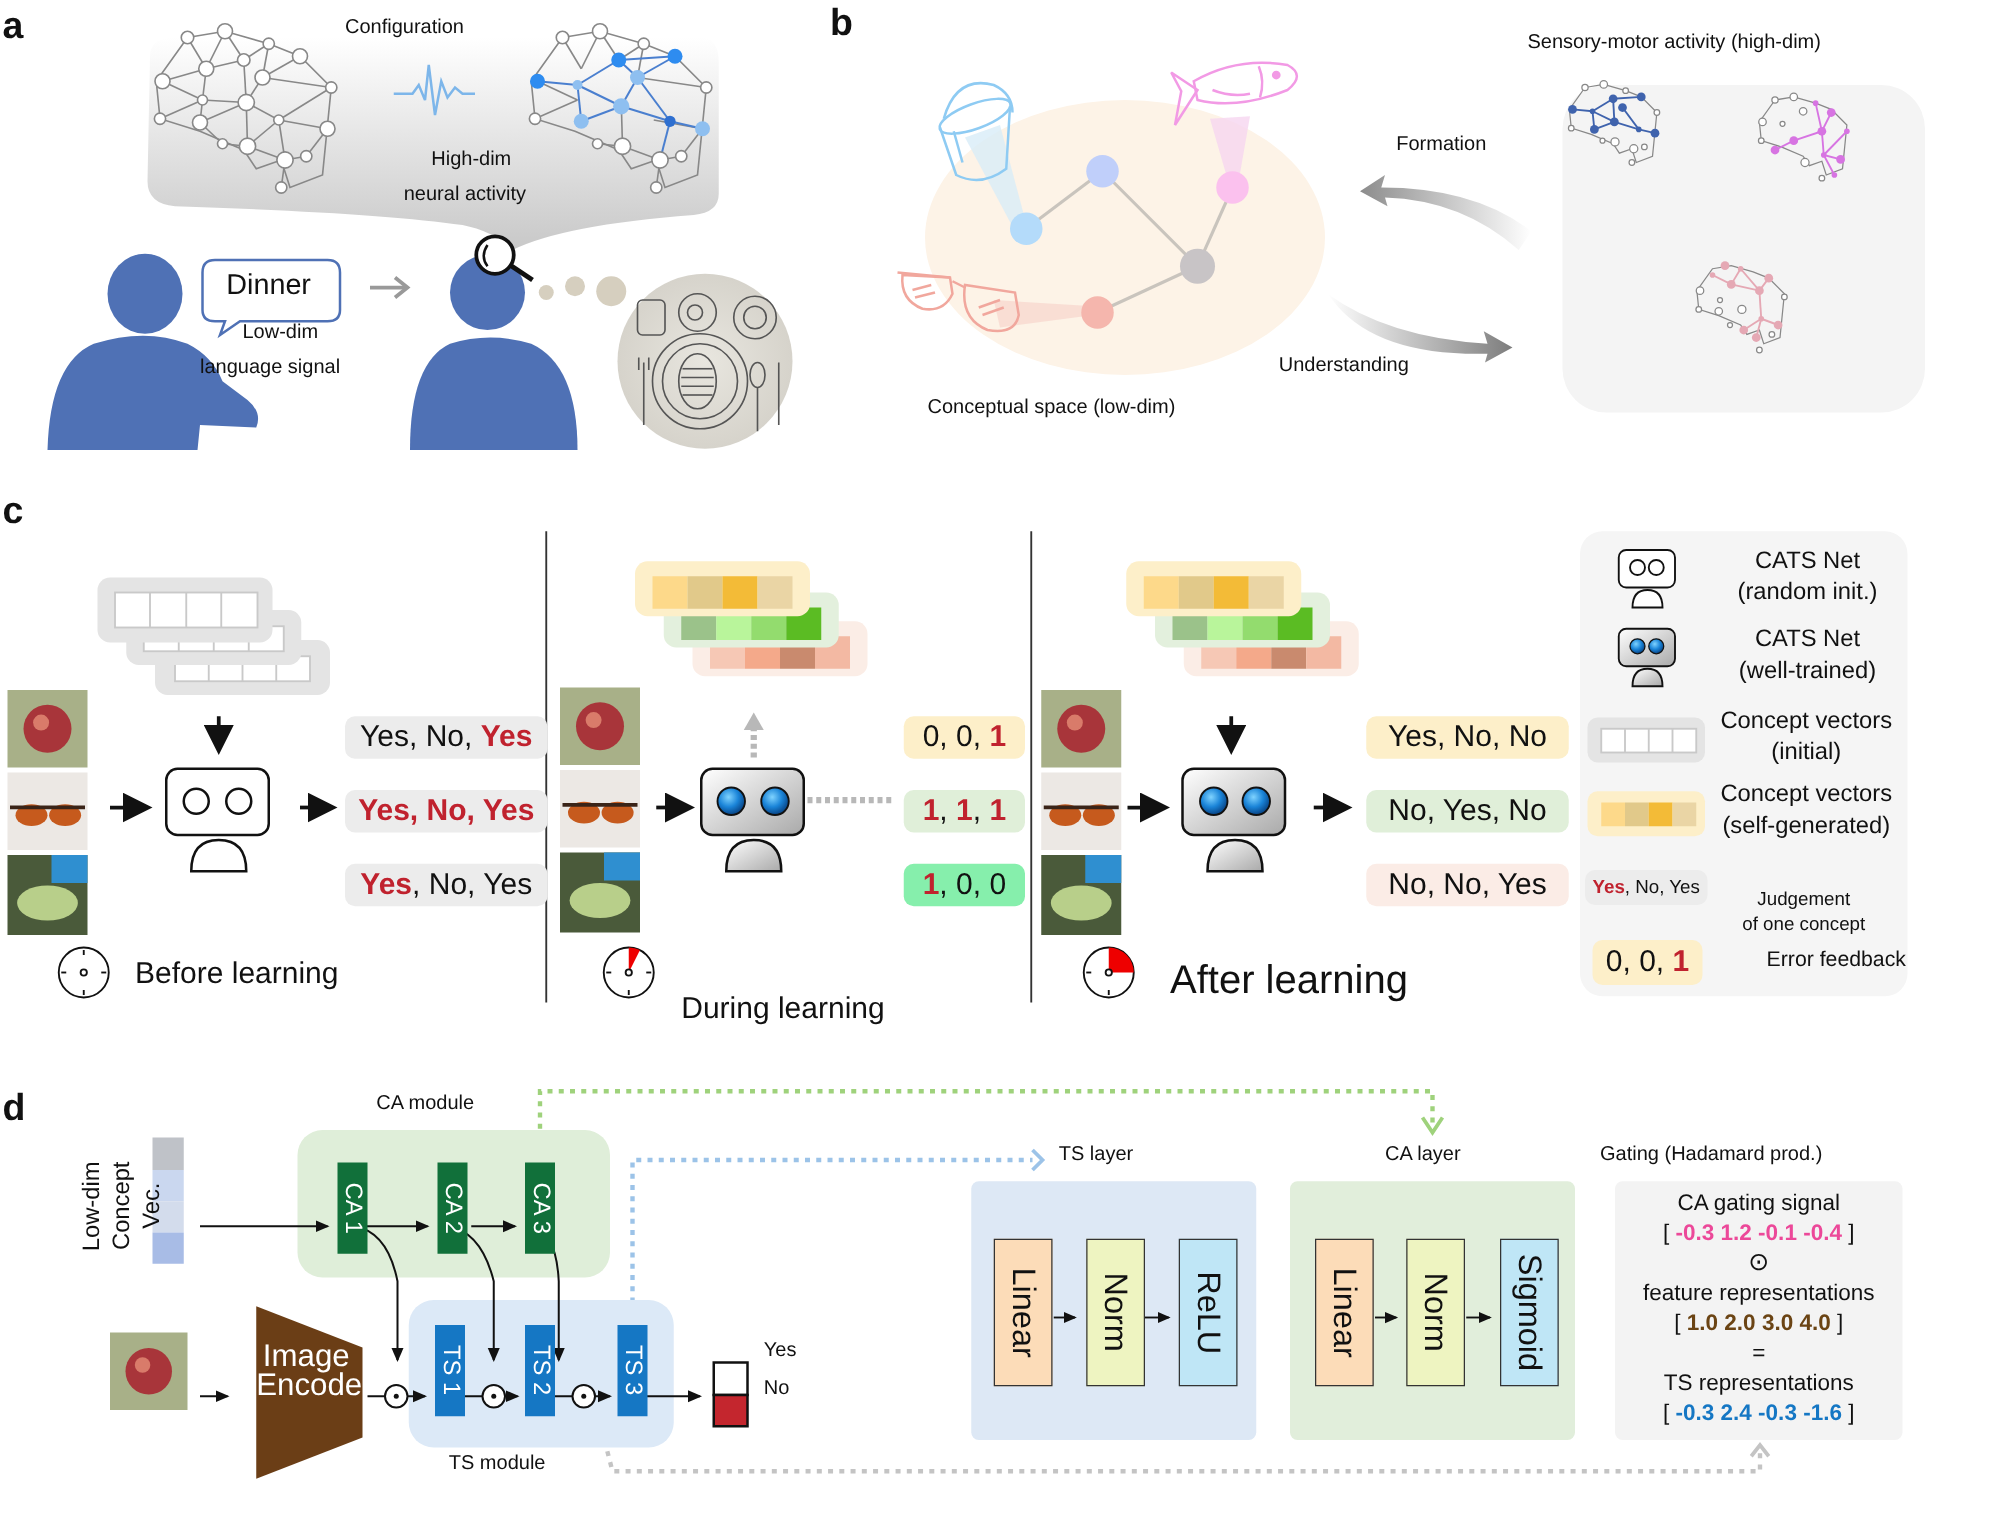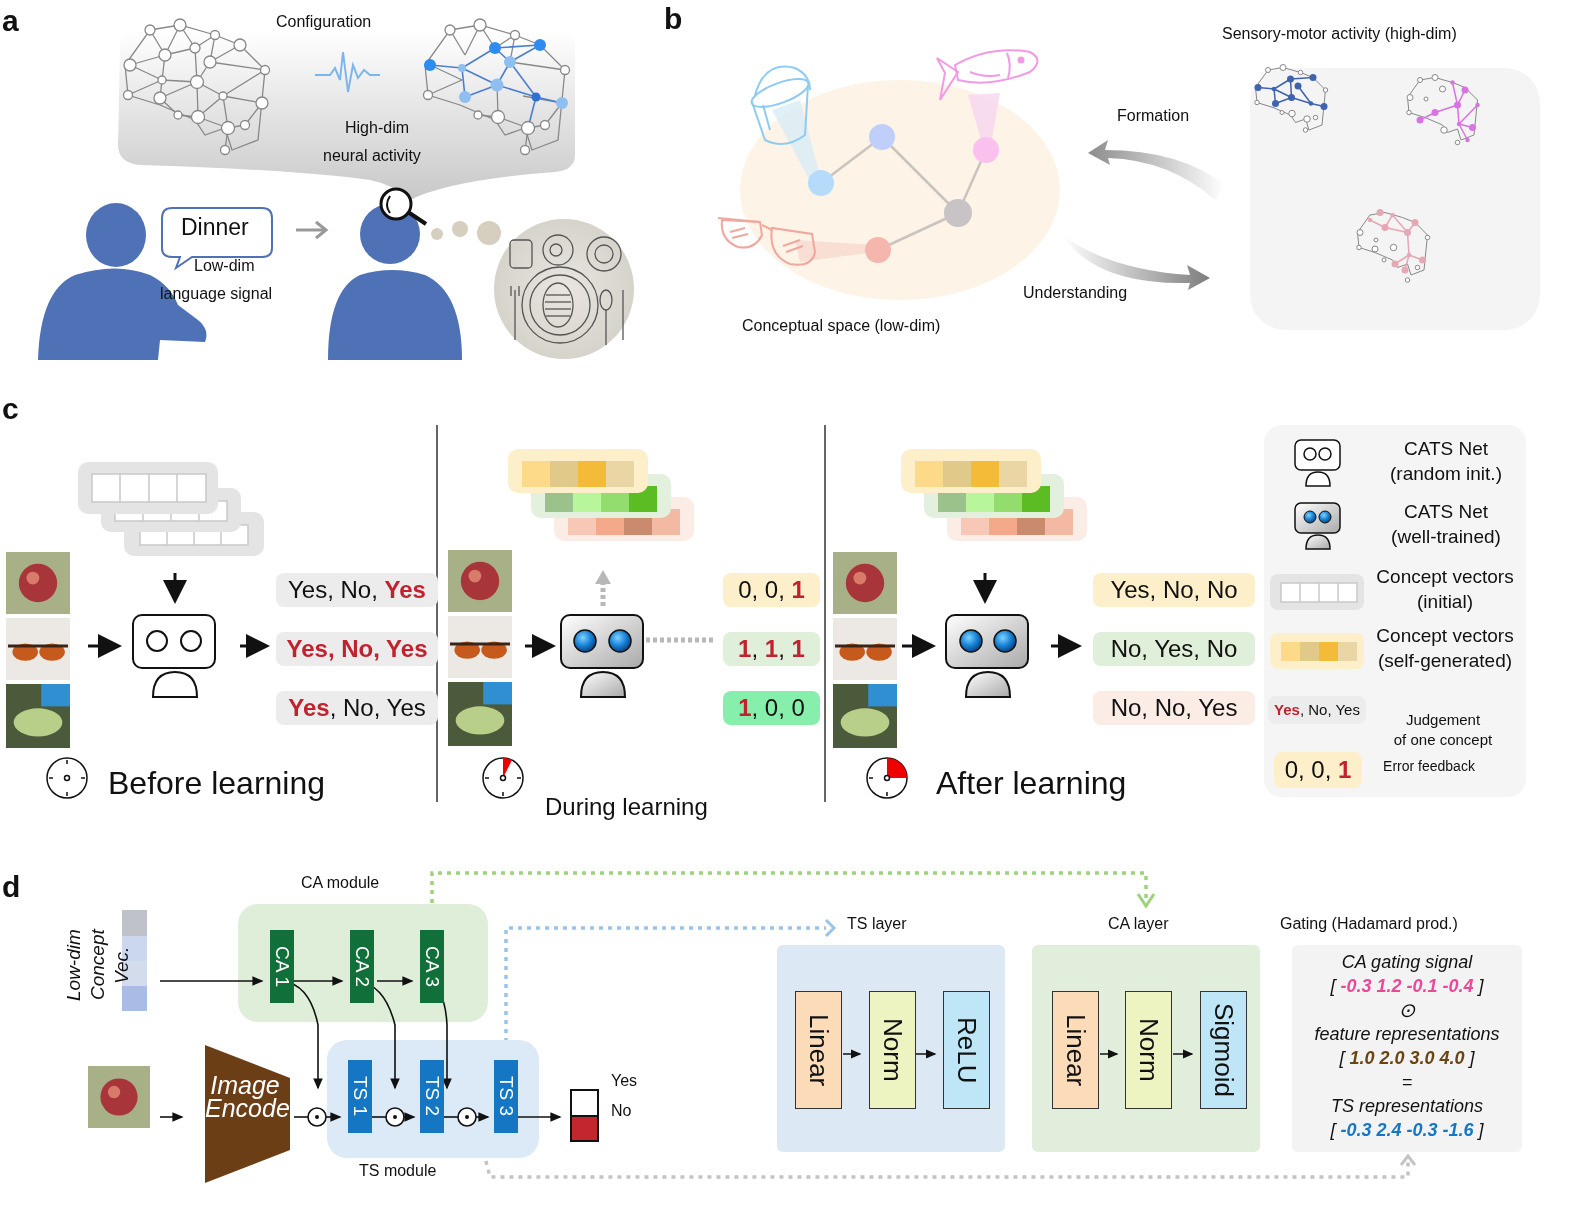--- a/index.html
+++ b/index.html
@@ -1,18 +1,18 @@
 <!DOCTYPE html>
 <html><head>
 <meta charset="utf-8">
 <style>
   html, body { margin:0; padding:0; background:#fff; }
   body { width:1596px; height:1212px; position:relative; overflow:hidden;
          font-family:"Liberation Sans", sans-serif; color:#111; }
-  .abs { position:absolute;font-style:italic; }
+  .abs { position:absolute; }
   .panel-letter { position:absolute; font-weight:bold; font-size:30px; font-family:"Liberation Sans", sans-serif; }
   .lbl { position:absolute; font-size:16px; white-space:nowrap; text-align:center; line-height:1.3; }
   .pill { position:absolute; height:34px; border-radius:8px; font-size:24px; line-height:34px; padding:0 6px; white-space:nowrap; text-align:center; }
   .red { color:#c0222e; font-weight:bold; }
   .svgfull { position:absolute; left:0; top:0; }
   .vtext { writing-mode:vertical-rl; text-orientation:mixed; }
   .blk { position:absolute; display:flex; align-items:center; justify-content:center; color:#fff; font-size:19px; }
   .layerbox { position:absolute; border:1.5px solid #333; display:flex; align-items:center; justify-content:center; font-size:26px; }
 </style>
 </head>
@@ -571,23 +571,23 @@
 </svg>
 
 <div class="pill" style="left:1268px;top:696px;height:28px;line-height:28px;font-size:15px;background:#ececec;"><span class="red">Yes</span><span>, No, Yes</span></div>
 <div class="pill" style="left:1274px;top:752px;height:36px;line-height:36px;font-size:24px;background:#fdefc9;width:76px;"><span>0, 0, </span><span class="red">1</span></div>
 
 <div class="lbl" style="left:1376px;top:437px;width:140px;font-size:19px;"><span>CATS Net</span><br><span>(random init.)</span></div>
 <div class="lbl" style="left:1376px;top:500px;width:140px;font-size:19px;"><span>CATS Net</span><br><span>(well-trained)</span></div>
 <div class="lbl" style="left:1368px;top:565px;width:154px;font-size:19px;"><span>Concept vectors</span><br><span>(initial)</span></div>
 <div class="lbl" style="left:1368px;top:624px;width:154px;font-size:19px;"><span>Concept vectors</span><br><span>(self-generated)</span></div>
 <div class="lbl" style="left:1368px;top:710px;width:150px;font-size:15px;"><span>Judgement</span><br><span>of one concept</span></div>
-<div class="lbl" style="left:1356px;top:757px;width:146px;font-size:14px;">Error feedback</div>
-
-<div class="lbl" style="left:108px;top:763px;font-size:32px;">Before learning</div>
+<div class="lbl" style="left:1396px;top:757px;width:146px;font-size:17px;">Error feedback</div>
+
+<div class="lbl" style="left:108px;top:763px;font-size:24px;">Before learning</div>
 <div class="lbl" style="left:545px;top:763px;font-size:24px;margin-top:28px;">During learning</div>
 <div class="lbl" style="left:936px;top:763px;font-size:32px;">After learning</div>
 
 <div id="pills">
     <div class="pill" style="left: 276px; top: 573px; min-width: 150px; background: rgb(236, 236, 236);"><span>Yes, No, </span><span class="red">Yes</span></div>
     <div class="pill" style="left: 276px; top: 632px; min-width: 150px; background: rgb(236, 236, 236);"><span class="red">Yes, No, Yes</span></div>
     <div class="pill" style="left: 276px; top: 691px; min-width: 150px; background: rgb(236, 236, 236);"><span class="red">Yes</span><span>, No, Yes</span></div>
     <div class="pill" style="left: 723px; top: 573px; min-width: 85px; background: rgb(253, 239, 201);"><span>0, 0, </span><span class="red">1</span></div>
     <div class="pill" style="left: 723px; top: 632px; min-width: 85px; background: rgb(224, 239, 217);"><span class="red">1</span><span>, </span><span class="red">1</span><span>, </span><span class="red">1</span></div>
     <div class="pill" style="left: 723px; top: 691px; min-width: 85px; background: #86efac;"><span class="red">1</span><span>, 0, 0</span></div>

